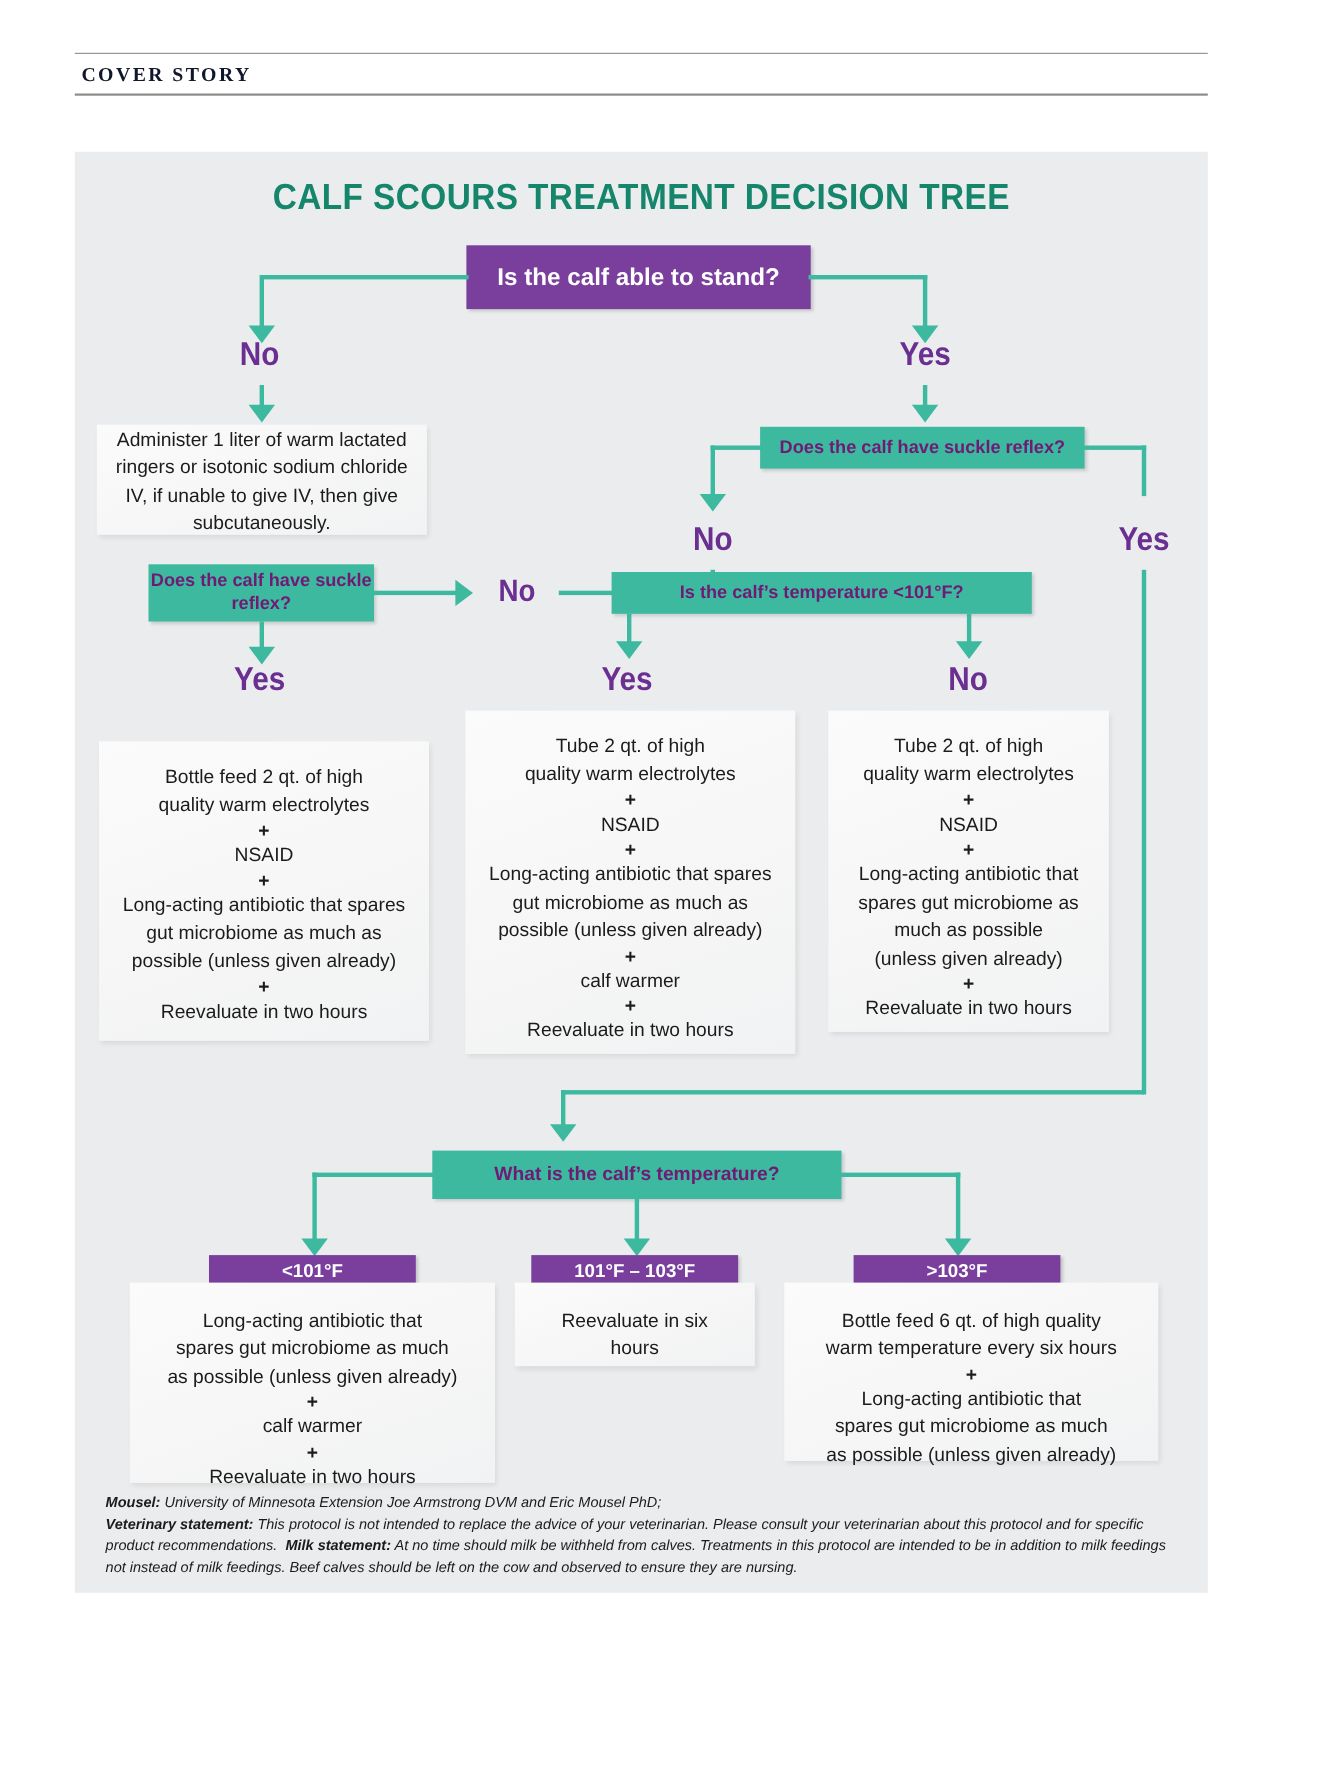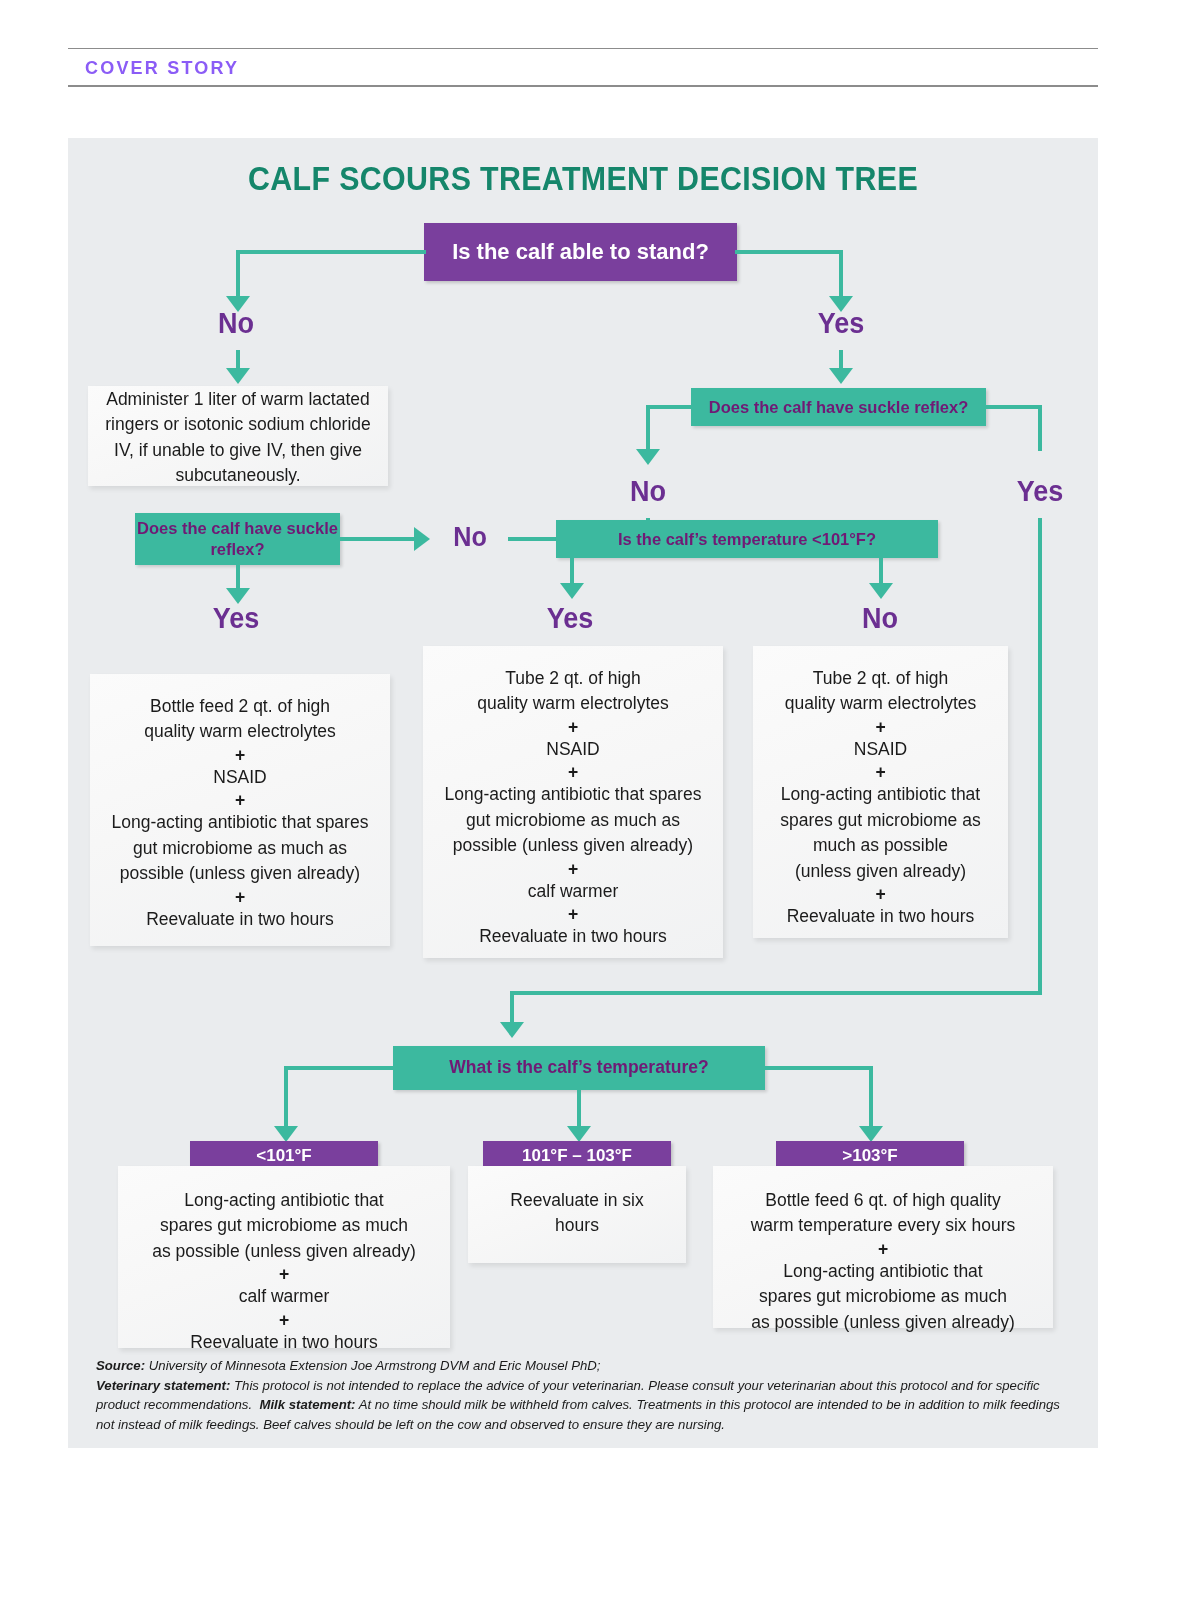--- a/index.html
+++ b/index.html
@@ -8,27 +8,26 @@
     background: #ffffff;
     font-family: "Liberation Sans", sans-serif;
   }
   .page { position: relative; width: 1200px; height: 1620px; background: #fff; overflow: hidden; }
 
   
   .kicker-wrap { position: absolute; left: 68px; top: 48px; width: 1030px; }
   .rule-top { height: 1px; background: #8c8c8c; width: 100%; }
   .rule-bottom { height: 2px; background: #8c8c8c; width: 100%; }
   .kicker {
-    font-family: Liberation Sans, sans-serif;
+    font-family: Liberation Serif, serif;
     font-weight: 700;
     font-size: 18px;
     letter-spacing: 2.2px;
-    color: #8b5cf6;
+    color: #0f172a;
     padding: 9px 0 6px 6px;
-    margin-left: 11px;
   }
 
   
   .panel {
     position: absolute; left: 68px; top: 138px;
     width: 1030px; height: 1310px;
     background: #eaecee;
   }
 
   .title {
@@ -264,39 +263,39 @@
       <span>as possible (unless given already)</span>
       <span class="plus">+</span>
       <span>calf warmer</span>
       <span class="plus">+</span>
       <span>Reevaluate in two hours</span>
     </div>
 
     <div class="node box-purple" style="left:415px; top:1003px; width:188px; height:30px; font-size:17px;">
       <span>101°F – 103°F</span>
     </div>
-    <div class="node box-white" style="left:400px; top:1028px; width:218px; height:97px; font-size:17.5px; padding:22px 22px;">
+    <div class="node box-white" style="left:400px; top:1028px; width:218px; height:76px; font-size:17.5px; padding:22px 22px;">
       <span>Reevaluate in six hours</span>
     </div>
 
     <div class="node box-purple" style="left:708px; top:1003px; width:188px; height:30px; font-size:17px;">
       <span>&gt;103°F</span>
     </div>
     <div class="node box-white" style="left:645px; top:1028px; width:340px; height:162px; font-size:17.5px; padding:22px 6px;">
       <span>Bottle feed 6 qt. of high quality</span>
       <span>warm temperature every six hours</span>
       <span class="plus">+</span>
       <span>Long-acting antibiotic that</span>
       <span>spares gut microbiome as much</span>
       <span>as possible (unless given already)</span>
     </div>
 
     <div class="footnote">
       <div>
-        <b>Source:</b><span> University of Minnesota Extension Joe Armstrong DVM and Eric Mousel PhD;</span>
+        <b>Mousel:</b><span> University of Minnesota Extension Joe Armstrong DVM and Eric Mousel PhD;</span>
       </div>
       <div>
         <b>Veterinary statement:</b><span> This protocol is not intended to replace the advice of your veterinarian. Please consult your veterinarian about this protocol and for specific product recommendations.&nbsp; </span><b>Milk statement:</b><span> At no time should milk be withheld from calves. Treatments in this protocol are intended to be in addition to milk feedings not instead of milk feedings. Beef calves should be left on the cow and observed to ensure they are nursing.</span>
       </div>
     </div>
 
   </div>
 
 
 </div>

